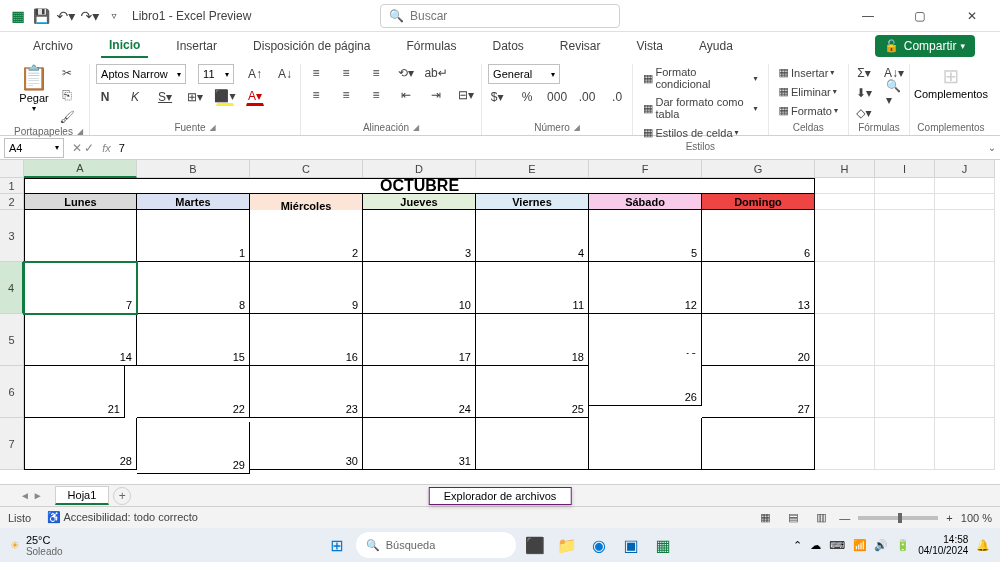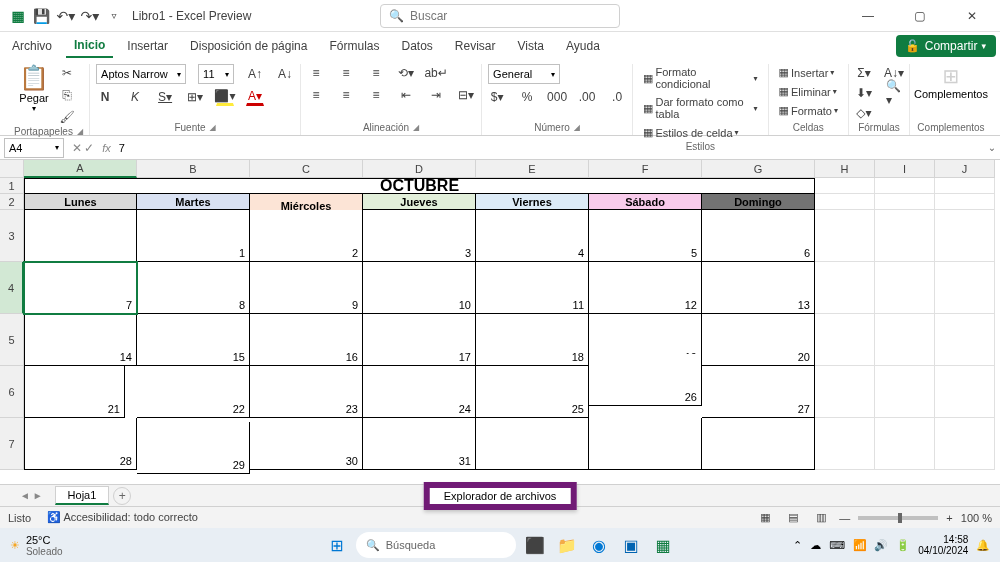--- a/index.html
+++ b/index.html
@@ -10,21 +10,21 @@
 .titlebar .qat { display: flex; align-items: center; gap: 4px; }
 .qat-icon { width: 20px; height: 20px; display: flex; align-items: center; justify-content: center; font-size: 14px; color: #424242; }
 .excel-logo { color: #107c41; font-weight: bold; }
 .save-icon { color: #4b3fa6; }
 .title-text { margin-left: 8px; font-size: 12px; color: #424242; }
 .search-box { margin-left: auto; margin-right: auto; width: 240px; height: 24px; background: #fff; border: 1px solid #d0d0d0; border-radius: 4px; display: flex; align-items: center; padding: 0 8px; color: #767676; gap: 6px; position: absolute; left: 50%; transform: translateX(-50%); }
 .win-controls { margin-left: auto; display: flex; gap: 12px; }
 .win-btn { width: 40px; height: 28px; display: flex; align-items: center; justify-content: center; color: #424242; font-size: 12px; }
 
 
-.menutabs { height: 28px; background: #fff; display: flex; align-items: center; padding: 0 4px; gap: 6px; }
+.menutabs { height: 28px; background: #fff; display: flex; align-items: center; padding: 0 25px; gap: 20px; }
 .menutab { padding: 4px 8px; font-size: 12px; color: #424242; cursor: pointer; }
 .menutab.active { border-bottom: 2px solid #107c41; color: #107c41; font-weight: 600; }
 .share-btn { margin-left: auto; background: #107c41; color: #fff; padding: 4px 10px; border-radius: 4px; font-size: 12px; display: flex; align-items: center; gap: 4px; }
 
 
 .ribbon { height: 76px; background: #fff; display: flex; border-bottom: 1px solid #d0d0d0; padding: 4px 8px 0 8px; }
 .ribbon-group { display: flex; flex-direction: column; border-right: 1px solid #e8e8e8; padding: 0 6px; position: relative; }
 .ribbon-group-content { flex: 1; display: flex; align-items: flex-start; gap: 4px; }
 .ribbon-group-label { font-size: 10px; color: #666; text-align: center; padding-bottom: 2px; display: flex; justify-content: center; align-items: center; gap: 4px; }
 .ribbon-btn { padding: 2px 4px; display: flex; align-items: center; gap: 2px; font-size: 11px; color: #424242; }
@@ -64,21 +64,21 @@
 .month-title { font-weight: bold; font-size: 16px; justify-content: center; }
 .dayhead { font-weight: 600; justify-content: center; text-align: right; }
 .daynum { justify-content: flex-end; align-items: flex-end; padding-bottom: 2px; }
 .active-cell { outline: 2px solid #107c41; outline-offset: -1px; z-index: 5; }
 
 
 .sheettabs { height: 22px; background: #f3f3f3; display: flex; align-items: center; border-top: 1px solid #d0d0d0; padding-left: 20px; gap: 4px; position: relative; }
 .sheet-nav { display: flex; gap: 2px; font-size: 10px; color: #888; margin-right: 8px; }
 .sheettab { padding: 2px 12px; background: #fff; border: 1px solid #d0d0d0; border-bottom: 2px solid #107c41; font-size: 11px; }
 .addsheet { width: 18px; height: 18px; border: 1px solid #d0d0d0; border-radius: 50%; display: flex; align-items: center; justify-content: center; font-size: 12px; color: #666; }
-.explorer-tip { position: absolute; left: 50%; transform: translateX(-50%); background: #fff; border: 6px solid #701a75; padding: 2px 14px; font-size: 11px; box-shadow: 0 2px 4px rgba(0,0,0,0.2); }
+.explorer-tip { position: absolute; left: 50%; transform: translateX(-50%); background: #fff; border: 1px solid #701a75; padding: 2px 14px; font-size: 11px; box-shadow: 0 2px 4px rgba(0,0,0,0.2); }
 
 
 .statusbar { height: 22px; background: #f3f3f3; display: flex; align-items: center; padding: 0 8px; border-top: 1px solid #d0d0d0; font-size: 11px; color: #424242; gap: 16px; }
 .status-right { margin-left: auto; display: flex; align-items: center; gap: 8px; }
 .view-btn { width: 20px; height: 16px; display: flex; align-items: center; justify-content: center; }
 .zoom-slider { width: 80px; height: 4px; background: #c0c0c0; position: relative; }
 .zoom-thumb { position: absolute; left: 50%; top: -3px; width: 4px; height: 10px; background: #666; }
 
 
 .taskbar { position: absolute; bottom: 0; left: 0; right: 0; height: 34px; background: #e8eef4; display: flex; align-items: center; padding: 0 10px; }
@@ -339,21 +339,21 @@
       <div class="rowh" style="height: 52px;">7</div>
     </div>
   <div class="cells" id="cells">
       <div class="cell month-title calborder calbordertop calborderleft" style="left: 0px; top: 0px; width: 791px; height: 16px;">OCTUBRE</div>
       <div class="cell dayhead calborder calborderleft" style="left: 0px; top: 16px; width: 113px; height: 16px; background: rgb(217, 217, 217);">Lunes</div>
       <div class="cell dayhead calborder" style="left: 113px; top: 16px; width: 113px; height: 16px; background: rgb(217, 225, 242);">Martes</div>
       <div class="cell dayhead calborder" style="left: 226px; top: 16px; width: 113px; height: 24px; background: rgb(252, 228, 214);">Miércoles</div>
       <div class="cell dayhead calborder" style="left: 339px; top: 16px; width: 113px; height: 16px; background: rgb(226, 239, 218);">Jueves</div>
       <div class="cell dayhead calborder" style="left: 452px; top: 16px; width: 113px; height: 16px; background: rgb(221, 235, 247);">Viernes</div>
       <div class="cell dayhead calborder" style="left: 565px; top: 16px; width: 113px; height: 16px; background: rgb(248, 203, 235);">Sábado</div>
-      <div class="cell dayhead calborder" style="left: 678px; top: 16px; width: 113px; height: 16px; background: #737373;">Domingo</div>
+      <div class="cell dayhead calborder" style="left: 678px; top: 16px; width: 113px; height: 16px; background: #ef4444;">Domingo</div>
       <div class="cell daynum calborder calborderleft" style="left: 0px; top: 32px; width: 113px; height: 52px;"></div>
       <div class="cell daynum calborder" style="left: 113px; top: 32px; width: 113px; height: 52px;">1</div>
       <div class="cell daynum calborder" style="left: 226px; top: 32px; width: 113px; height: 52px;">2</div>
       <div class="cell daynum calborder" style="left: 339px; top: 32px; width: 113px; height: 52px;">3</div>
       <div class="cell daynum calborder" style="left: 452px; top: 32px; width: 113px; height: 52px;">4</div>
       <div class="cell daynum calborder" style="left: 565px; top: 32px; width: 113px; height: 52px;">5</div>
       <div class="cell daynum calborder" style="left: 678px; top: 32px; width: 113px; height: 52px;">6</div>
       <div class="cell daynum calborder calborderleft active-cell" style="left: 0px; top: 84px; width: 113px; height: 52px;">7</div>
       <div class="cell daynum calborder" style="left: 113px; top: 84px; width: 113px; height: 52px;">8</div>
       <div class="cell daynum calborder" style="left: 226px; top: 84px; width: 113px; height: 52px;">9</div>

